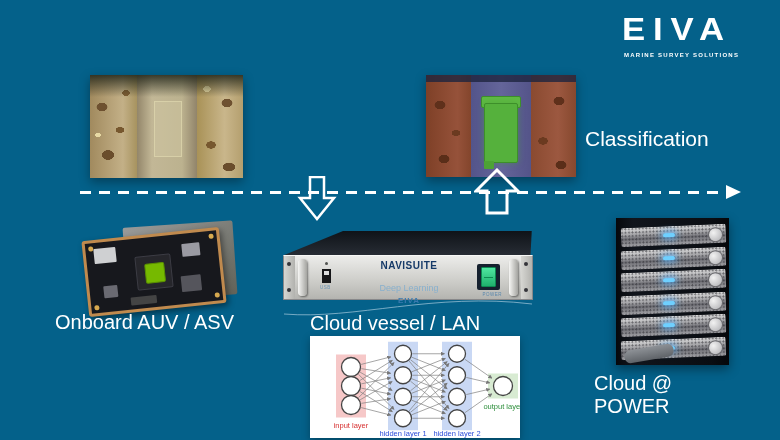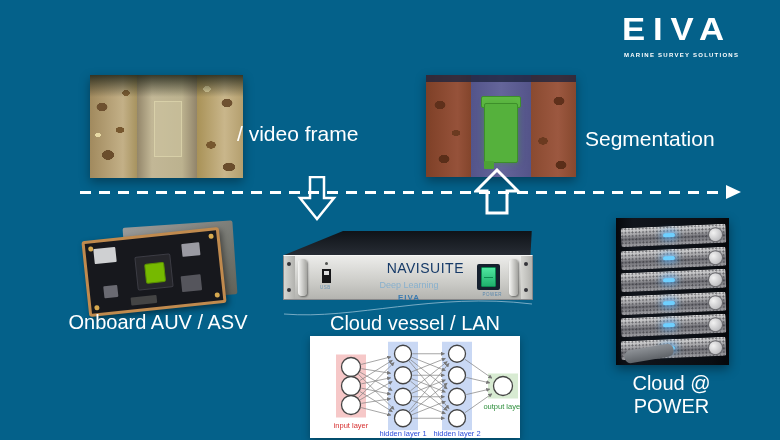--- a/index.html
+++ b/index.html
@@ -21,21 +21,21 @@
   }
   .logo-tagline {
     left:624px; top:52px;
     font-size:6px; letter-spacing:1.25px; color:#fff; font-weight:bold;
   }
 
   
   .flow-label { font-size:21px; line-height:26px; color:#fff; }
   #label-input  { left:237px; top:121px; }
   #label-result { left:585px; top:126px; }
-  .caption { font-size:20px; color:#fff; text-align:center; }
+  .caption { font-size:20px; color:#fff; text-align:left; }
   #caption-edge   { left:55px;  top:311px; width:206px; }
   #caption-vessel { left:310px; top:312px; width:210px; }
   #caption-cloud  { left:594px; top:372px; width:155px; }
 
   
   #dash-line {
     left:80px; top:191px; width:648px; height:3px;
     background:repeating-linear-gradient(90deg,#fff 0 11px,transparent 11px 19px);
   }
   #dash-arrowhead {
@@ -173,22 +173,22 @@
     position:absolute; top:3px; width:9px; height:37px;
     background:linear-gradient(90deg,#f6f6f4,#a4a4a0);
     border-radius:4px; box-shadow:1px 1px 2px rgba(0,0,0,.45);
   }
   .nr-handle.left { left:14px; } .nr-handle.right { right:14px; }
   .nr-usb { position:absolute; left:38px; top:13px; width:9px; height:14px; background:#161618; }
   .nr-usb::after { content:""; position:absolute; left:2px; top:2px; width:5px; height:4px; background:#ddd; }
   .nr-usb-label { position:absolute; left:36px; top:29px; font-size:4.5px; color:#6a94b5; letter-spacing:.5px; }
   .nr-led { position:absolute; left:41px; top:6px; width:3px; height:3px; border-radius:50%; background:#50524f; }
   .nr-text { position:absolute; left:70px; top:4px; width:110px; text-align:center; }
-  .nr-product { font-size:14px; font-weight:normal; color:#163a68; letter-spacing:.5px;text-align:right; }
-  .nr-subtitle { font-size:9px; color:#88b0cd; margin-top:4px; }
+  .nr-product { font-size:10px; font-weight:bold; color:#163a68; letter-spacing:.5px; }
+  .nr-subtitle { font-size:9px; color:#88b0cd; margin-top:12px; }
   .nr-brand { font-size:8px; font-weight:bold; color:#3a7ab0; letter-spacing:1px; margin-top:3px; }
   .nr-switch {
     position:absolute; right:32px; top:8px; width:23px; height:26px;
     background:#15202e; border-radius:2px;
   }
   .nr-switch-green {
     position:absolute; left:4px; top:3px; width:15px; height:20px;
     background:linear-gradient(180deg,#4fe6a0,#1fb06c);
     border:1px solid #0d8a52; border-radius:1px;
   }
@@ -247,24 +247,23 @@
   <div class="seg-band seg-left"></div>
   <div class="seg-band seg-center"></div>
   <div class="seg-band seg-right"></div>
   <div class="seg-object-tab"></div>
   <div class="seg-object"></div>
   <div class="seg-object-foot"></div>
   <div class="seg-shadow"></div>
 </div>
 
 <div class="abs flow-label" id="label-input">
-  <div>/ video frame</div>
 </div>
 <div class="abs flow-label" id="label-result">
-  <div>Segmentation</div>
+  <div>Classification</div>
 </div>
 
 <div class="abs" id="dash-line"></div>
 <div class="abs" id="dash-arrowhead"></div>
 
 <svg class="abs" style="left:297px; top:176px;" width="40" height="45">
   <path class="hollow-arrow" stroke-width="2.5" d="M13 1 H27 V22 H37 L20 43 L3 22 H13 Z"></path>
 </svg>
 
 <svg class="abs" style="left:474px; top:168px;" width="46" height="47">

